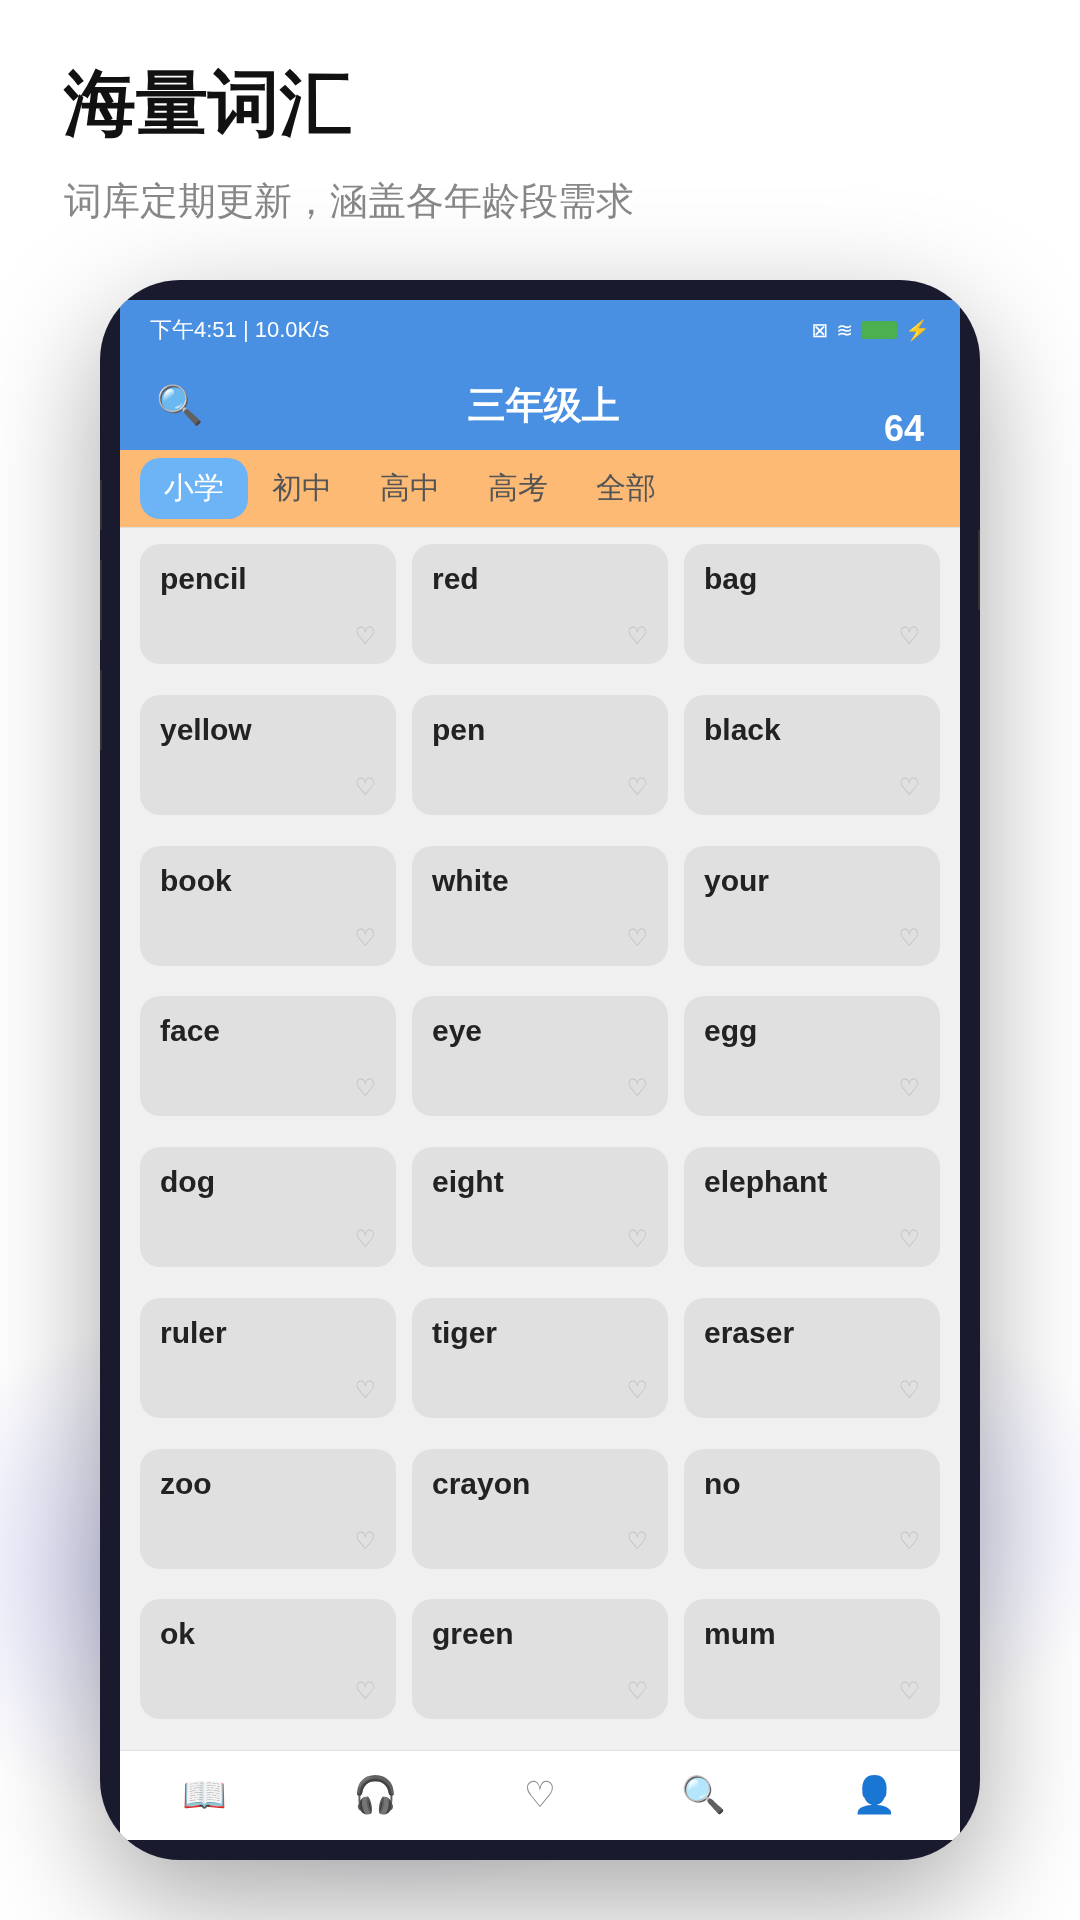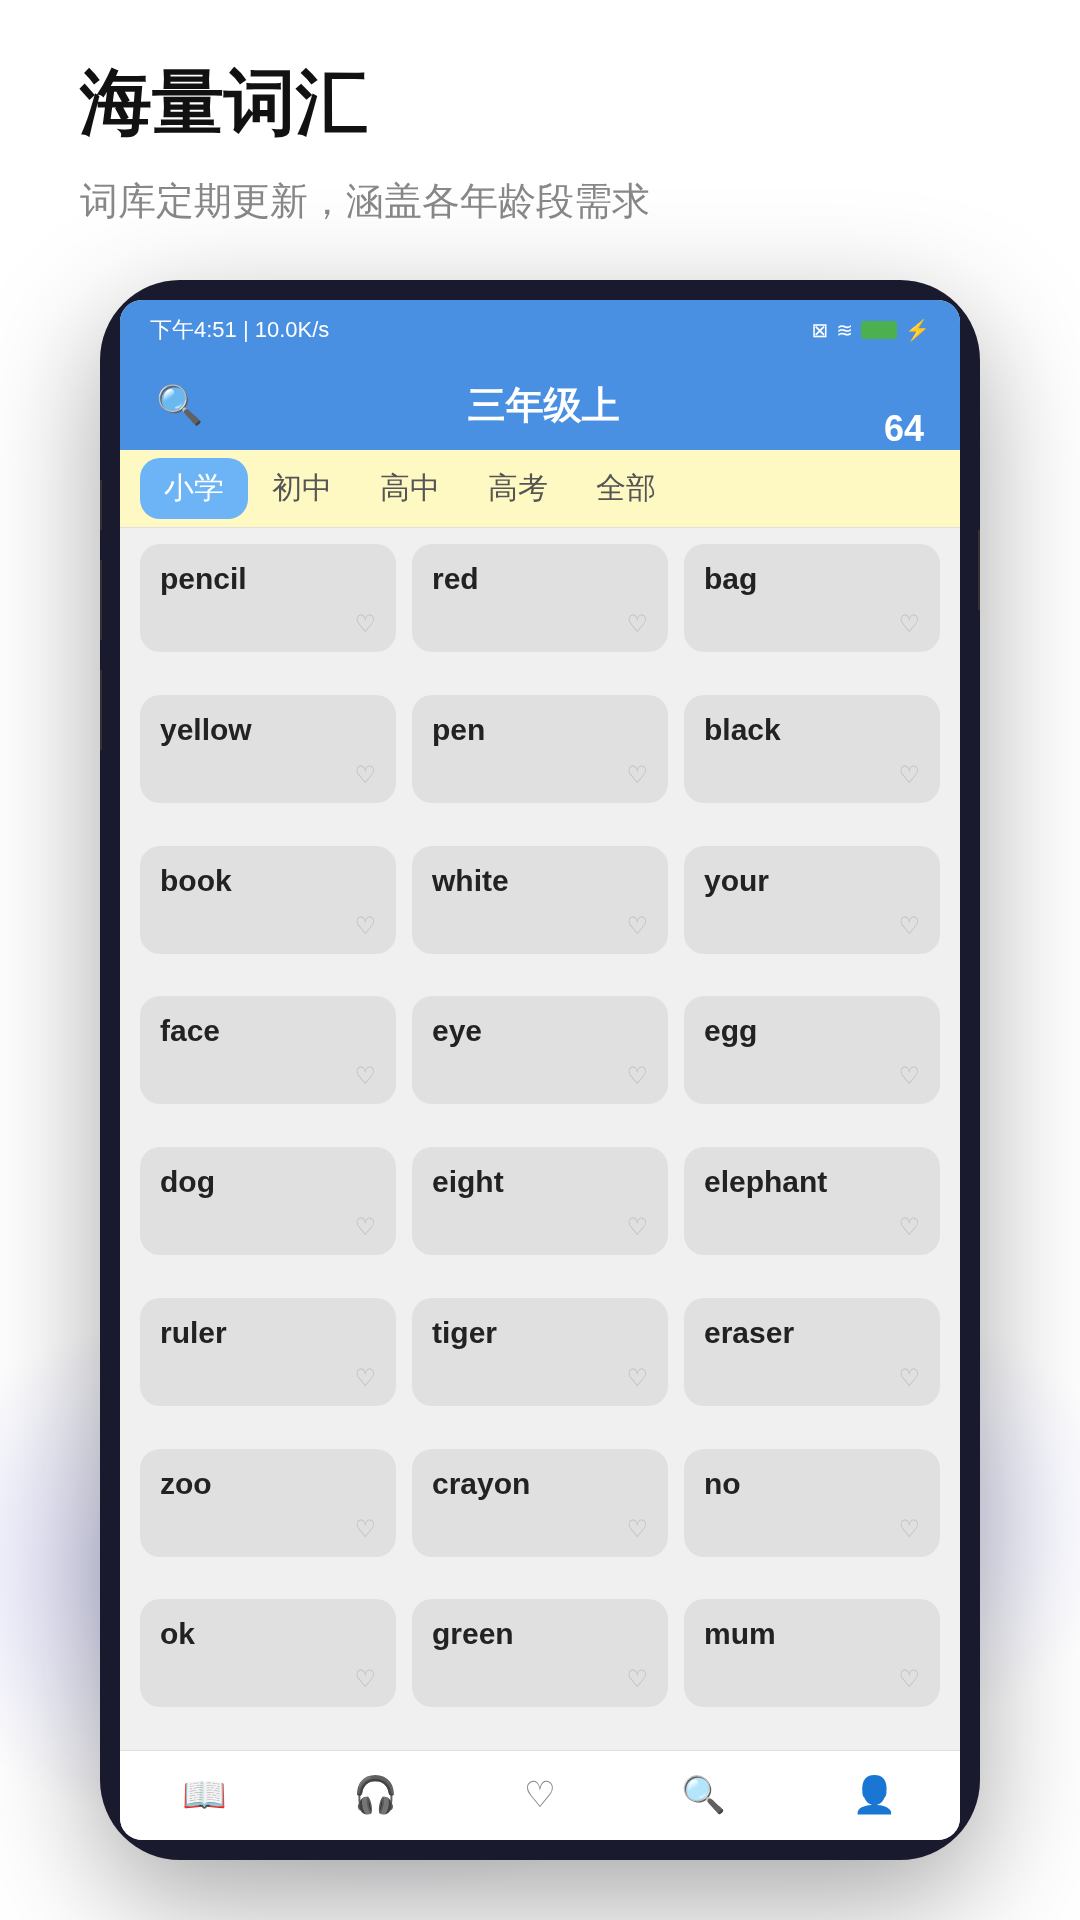--- a/index.html
+++ b/index.html
@@ -38,22 +38,21 @@
       background: radial-gradient(ellipse, rgba(140,140,220,0.35) 0%, transparent 65%);
       bottom: 0px;
       left: 50px;
       border-radius: 50%;
     }
 
     
     .page-header {
       position: absolute;
       top: 60px;
-      left: 80px;
-      font-family: Liberation Serif, serif;
+      left: 64px;
     }
     .page-title {
       font-size: 72px;
       font-weight: 700;
       color: #111;
       line-height: 1.2;
     }
     .page-subtitle {
       font-size: 38px;
       color: #888;
@@ -74,21 +73,21 @@
     }
 
     
     .phone-screen {
       position: absolute;
       top: 20px;
       left: 20px;
       right: 20px;
       bottom: 20px;
       background: #f0f0f0;
-      border-radius: 22px;
+      border-radius: 8px;
       overflow: hidden;
       display: flex;
       flex-direction: column;
     }
 
     
     .status-bar {
       background: #4a90e2;
       height: 60px;
       display: flex;
@@ -137,21 +136,21 @@
     }
     .word-count {
       color: #fff;
       font-size: 36px;
       font-weight: 600;
       margin-top: 47px;
     }
 
     
     .category-tabs {
-      background: #fef9c3;
+      background: #fdba74;
       height: 78px;
       display: flex;
       align-items: center;
       padding: 0 20px;
       gap: 0;
       flex-shrink: 0;
       border-bottom: 1px solid #e0e0e0;
     }
     .tab-item {
       padding: 10px 24px;
@@ -172,21 +171,21 @@
       overflow-y: auto;
       padding: 16px 20px;
       display: grid;
       grid-template-columns: repeat(3, 1fr);
       gap: 16px;
       background: #f0f0f0;
     }
     .word-card {
       background: #e0e0e0;
       border-radius: 20px;
-      height: 108px;
+      height: 120px;
       display: flex;
       flex-direction: column;
       align-items: flex-start;
       justify-content: space-between;
       padding: 18px 20px 14px 20px;
       cursor: pointer;
     }
     .word-text {
       font-size: 30px;
       font-weight: 600;

